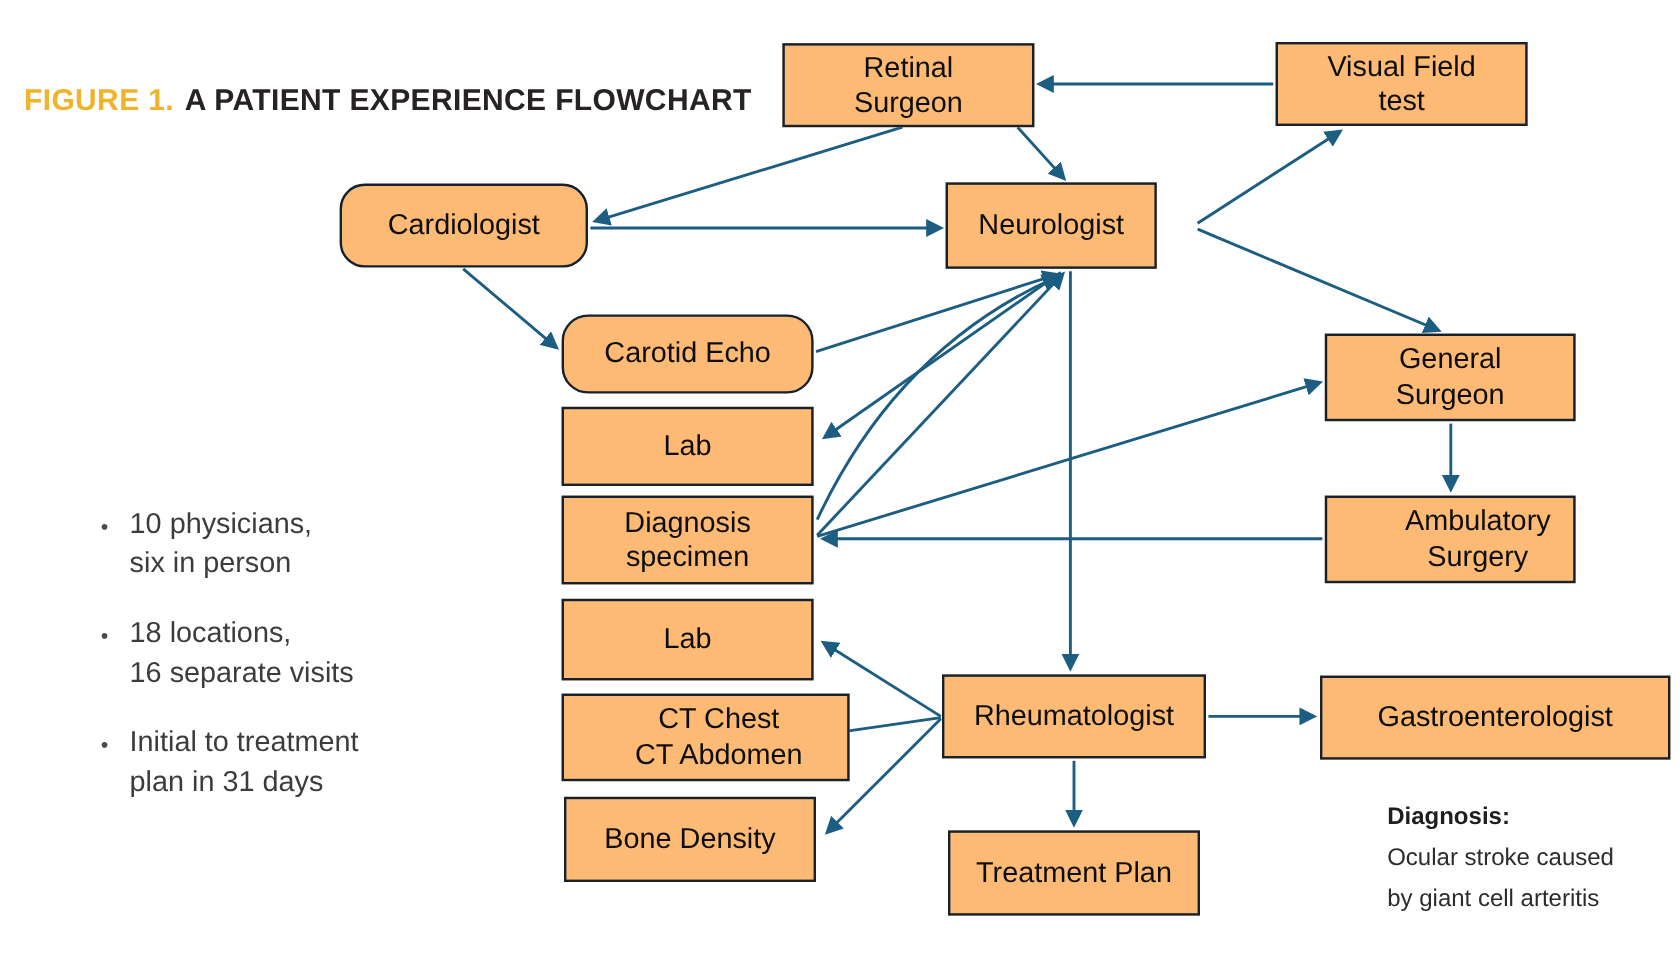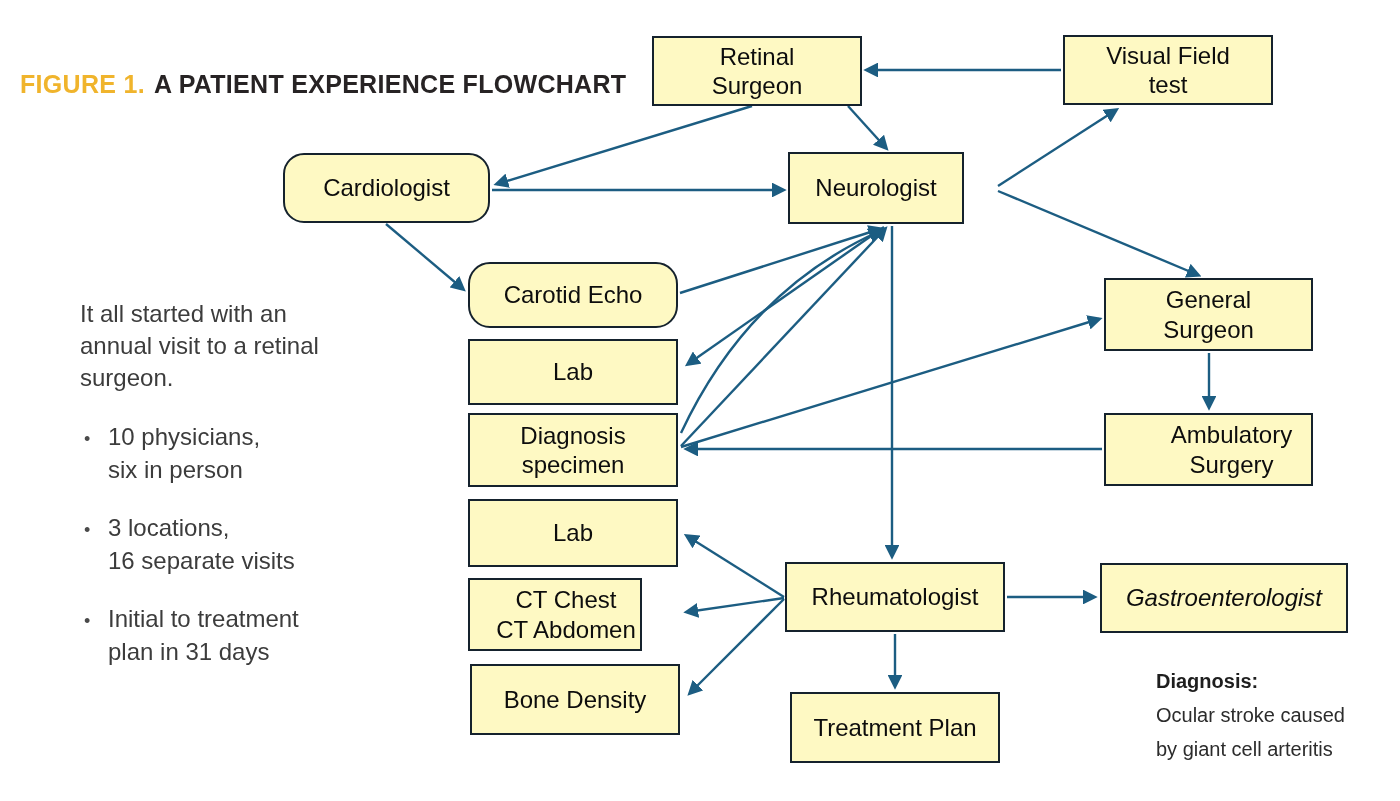--- a/index.html
+++ b/index.html
@@ -23,47 +23,44 @@
   .bullets li{display:flex;margin-bottom:25px;}
   .bullets .dot{width:24px;flex:0 0 24px;font-size:18px;padding-top:3px;color:#4a4a4a;}
   .bullets .bullet-text{white-space:pre-line;}
   .diagnosis{position:absolute;left:1110px;top:664px;font-size:20px;line-height:34px;color:#2c2c2c;margin-left:46px;}
   .diag-label{font-weight:700;color:#1e1e1e;}
   .diag-text{white-space:pre-line;}
   #edge-layer{position:absolute;left:0;top:0;width:1400px;height:801px;}
   #edge-layer path{fill:none;stroke:var(--arrow,#1C5D82);stroke-width:2.4;}
   #arrowhead path{fill:var(--arrow,#1C5D82);stroke:none;}
   .node{
-    position:absolute;box-sizing:border-box;border:2.5px solid #15222d;background:#fef9c3;
+    position:absolute;box-sizing:border-box;border:2.5px solid #15222d;background:#fdba74;
     display:flex;align-items:center;justify-content:center;text-align:center;
     font-size:24px;line-height:1.22;color:#0d0d0d;white-space:pre-line;padding:2px;
   }
 </style>
 </head>
 <body>
 
 <div class="stage">
 
   <div class="title">
     <span class="accent">FIGURE 1.</span><span>A PATIENT EXPERIENCE FLOWCHART</span>
   </div>
 
-  <div class="intro">It all started with an
-annual visit to a retinal
-surgeon.</div>
 
   <ul class="bullets">
     <li>
       <span class="dot">•</span>
       <span class="bullet-text">10 physicians,
 six in person</span>
     </li>
     <li>
       <span class="dot">•</span>
-      <span class="bullet-text">3 locations,
+      <span class="bullet-text">18 locations,
 16 separate visits</span>
     </li>
     <li>
       <span class="dot">•</span>
       <span class="bullet-text">Initial to treatment
 plan in 31 days</span>
     </li>
   </ul>
 
   <div class="diagnosis">
@@ -105,25 +102,25 @@
 Surgeon</div>
       <div class="node" style="left: 1063px; top: 35px; width: 210px; height: 70px;">Visual Field
 test</div>
       <div class="node" style="left: 283px; top: 153px; width: 207px; height: 70px; border-radius: 21px;">Cardiologist</div>
       <div class="node" style="left: 788px; top: 152px; width: 176px; height: 72px;">Neurologist</div>
       <div class="node" style="left: 468px; top: 262px; width: 210px; height: 66px; border-radius: 22px;">Carotid Echo</div>
       <div class="node" style="left: 468px; top: 339px; width: 210px; height: 66px;">Lab</div>
       <div class="node" style="left: 468px; top: 413px; width: 210px; height: 74px;">Diagnosis
 specimen</div>
       <div class="node" style="left: 468px; top: 499px; width: 210px; height: 68px;">Lab</div>
-      <div class="node" style="left: 468px; top: 578px; width: 174px; height: 73px; padding-left: 24px;">CT Chest
+      <div class="node" style="left: 468px; top: 578px; width: 240px; height: 73px; padding-left: 24px;">CT Chest
 CT Abdomen</div>
       <div class="node" style="left: 470px; top: 664px; width: 210px; height: 71px;">Bone Density</div>
       <div class="node" style="left: 1104px; top: 278px; width: 209px; height: 73px;">General
 Surgeon</div>
       <div class="node" style="left: 1104px; top: 413px; width: 209px; height: 73px; padding-left: 48px;">Ambulatory
 Surgery</div>
       <div class="node" style="left: 785px; top: 562px; width: 220px; height: 70px;">Rheumatologist</div>
-      <div class="node" style="left: 1100px; top: 563px; width: 248px; height: 70px; font-style: italic;">Gastroenterologist</div>
+      <div class="node" style="left: 1100px; top: 563px; width: 292px; height: 70px;">Gastroenterologist</div>
       <div class="node" style="left: 790px; top: 692px; width: 210px; height: 71px;">Treatment Plan</div>
     </div>
 
 </div>
 
 </body></html>

